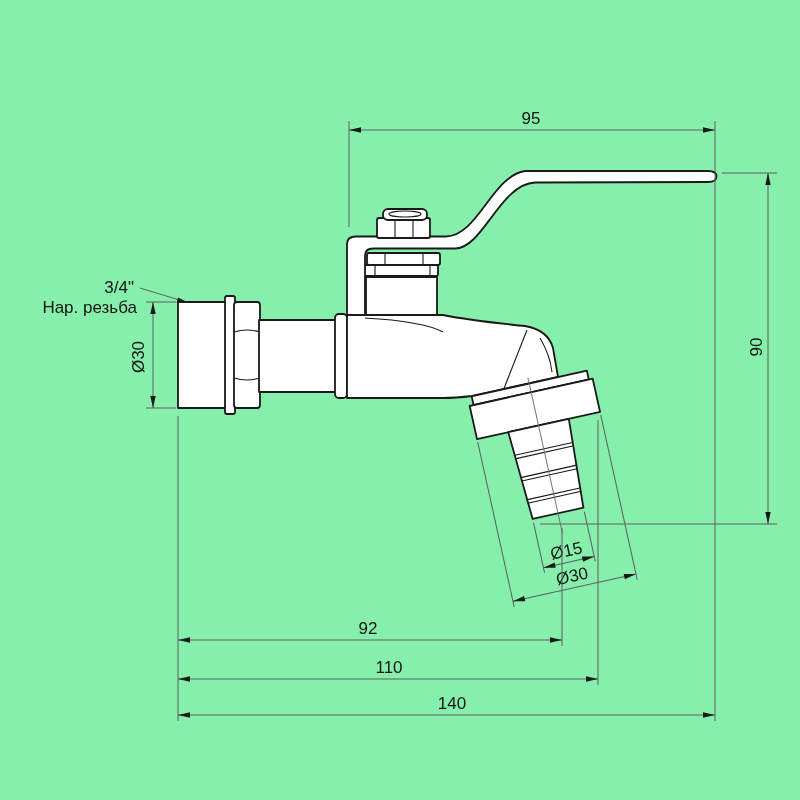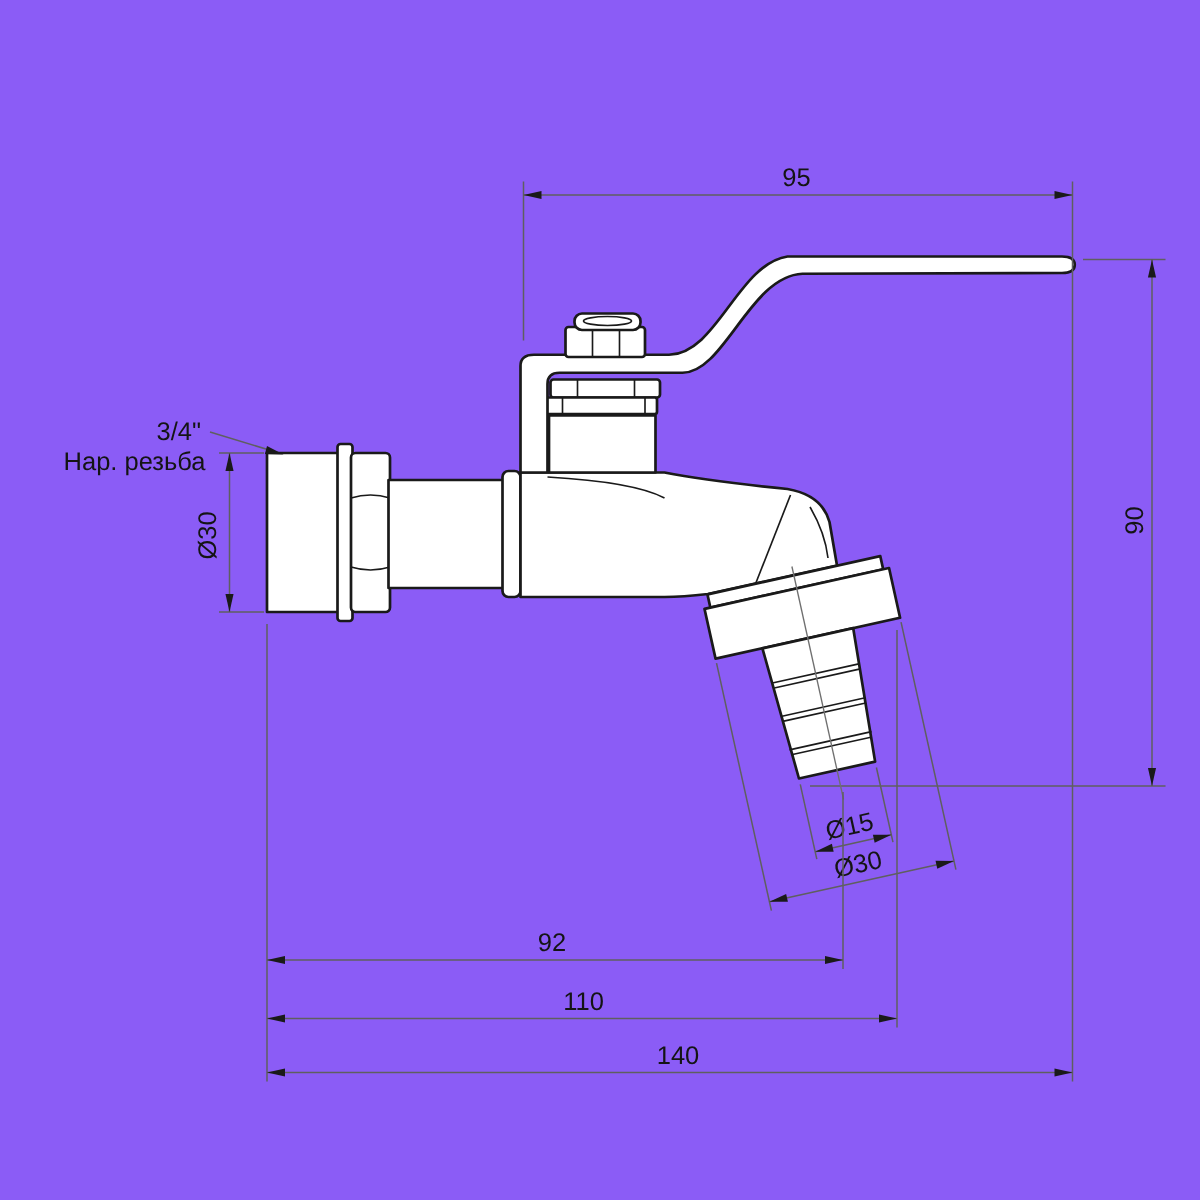--- a/index.html
+++ b/index.html
@@ -1,16 +1,16 @@
 <!DOCTYPE html>
 <html><head>
 <meta charset="utf-8">
 <style>
   html,body{margin:0;padding:0;background:#ffffff;}
-  .stage{width:800px;height:800px;background:#8b5cf6;position:relative;overflow:hidden;}
+  .stage{width:800px;height:800px;background:#86efac;position:relative;overflow:hidden;}
   svg{display:block;}
   .obj{fill:#ffffff;stroke:#1a1a1a;stroke-width:1.8;stroke-linejoin:round;}
   .obj-thin{fill:none;stroke:#1a1a1a;stroke-width:1.1;stroke-linejoin:round;}
   .dim{stroke:#5f5f5f;stroke-width:1;fill:none;}
   .cl{stroke:#6f6f6f;stroke-width:0.9;fill:none;}
   .arr{fill:#1a1a1a;stroke:none;}
   .dtxt{font-family:"Liberation Sans",sans-serif;font-size:17px;fill:#141414;text-anchor:middle;}
 </style>
 </head>
 <body>

